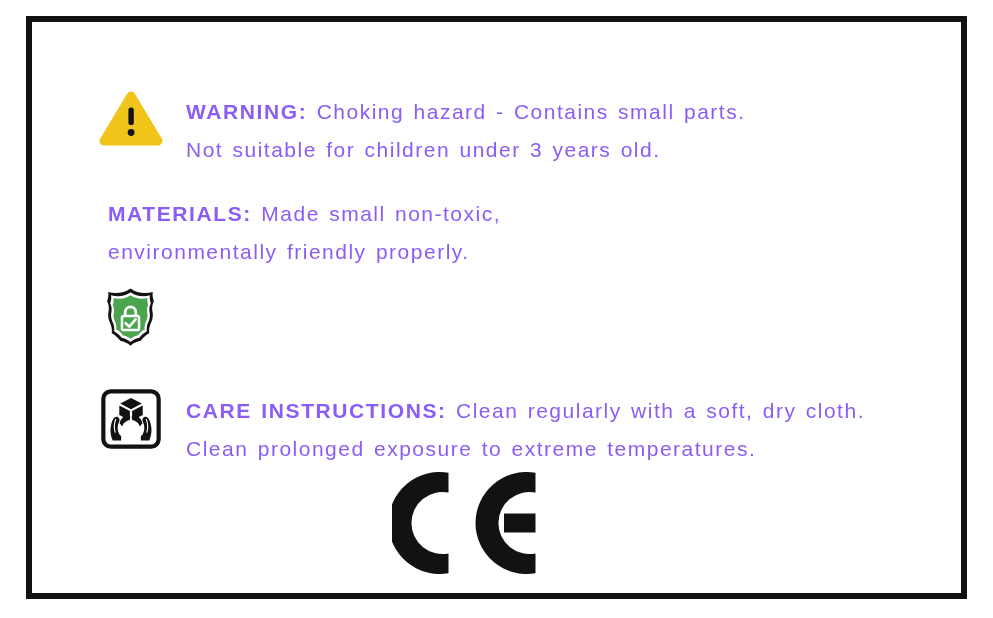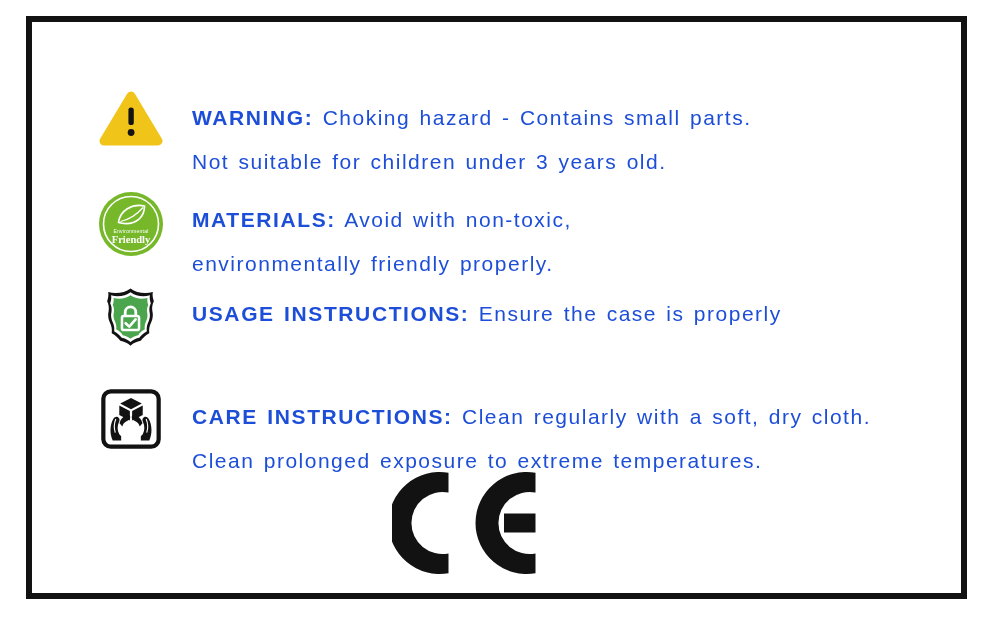--- a/index.html
+++ b/index.html
@@ -10,21 +10,21 @@
   .frame{
     position:absolute;left:26px;top:16px;width:941px;height:583px;
     box-sizing:border-box;border:6px solid #121212;background:#ffffff;
   }
   .row{
     position:absolute;left:98px;display:flex;align-items:flex-start;gap:13px;
   }
   .row .icon-box{width:65px;flex:0 0 65px;display:flex;justify-content:center;margin-top:2px;}
   .row .text-block{margin-top:0;}
   .row p{
-    margin:16px;white-space:nowrap;color:#1d4ed8;
+    margin:10px;white-space:nowrap;color:#8b5cf6;
     font-size:21px;line-height:28px;letter-spacing:1.5px;word-spacing:2px;
   }
   .row p b{font-weight:bold;letter-spacing:1.6px;}
   #row-warning{top:88px;}
   #row-materials{top:190px;}
   #row-usage{top:284px;}
   #row-care{top:387px;}
   .ce-wrap{position:absolute;left:392px;top:472px;width:144px;height:102px;}
 </style>
 </head>
@@ -40,32 +40,22 @@
       <circle cx="32.1" cy="42.5" r="3.4" fill="#141414"></circle>
     </svg>
   </div>
   <div class="text-block">
     <p><b>WARNING:</b> <span>Choking hazard - Contains small parts.</span></p>
     <p>Not suitable for children under 3 years old.</p>
   </div>
 </div>
 
 <div class="row" id="row-materials">
-  <div class="icon-box">
-    <svg width="64" height="64" viewBox="0 0 64 64" aria-hidden="true">
-      <circle cx="32" cy="32" r="32" fill="#76B82A"></circle>
-      <circle cx="32" cy="32" r="27.5" fill="none" stroke="#ffffff" stroke-width="1.6"></circle>
-      <path d="M19.5,30.5 C21,18.5 33,11.5 45.5,14 C45.5,25.5 37,31.5 27,31.6 C24.2,31.6 21.6,31.2 19.5,30.5 Z" fill="none" stroke="#ffffff" stroke-width="1.7"></path>
-      <path d="M21.5,29.5 C29,27.8 37.5,23 44,15.5" fill="none" stroke="#ffffff" stroke-width="1.2"></path>
-      <text x="32" y="40.5" text-anchor="middle" font-size="5.1" letter-spacing="0.2" font-family="Liberation Sans, sans-serif" fill="#ffffff">Environmental</text>
-      <text x="32" y="50.5" text-anchor="middle" font-size="10.5" font-weight="bold" font-family="Liberation Serif, serif" fill="#ffffff">Friendly</text>
-    </svg>
-  </div>
   <div class="text-block">
-    <p><b>MATERIALS:</b> <span>Avoid with non-toxic,</span></p>
+    <p><b>MATERIALS:</b> <span>Made small non-toxic,</span></p>
     <p>environmentally friendly properly.</p>
   </div>
 </div>
 
 <div class="row" id="row-usage">
   <div class="icon-box">
     <svg width="59" height="64" viewBox="0 0 58 63" aria-hidden="true">
       <defs>
         <path id="shieldPath" d="M29,2.5
           C33,5.5 38,7 43.5,7 C46,7 48.5,6.7 51,6
@@ -86,21 +76,20 @@
       </defs>
       <use href="#shieldPath" fill="#121212"></use>
       <use href="#shieldPath" fill="#ffffff" transform="translate(29 30.5) scale(0.87) translate(-29 -30.5)"></use>
       <use href="#shieldPath" fill="#4AA54D" transform="translate(29 30.5) scale(0.76) translate(-29 -30.5)"></use>
       <path d="M23.8,30 v-4.2 a5.2,5.2 0 0 1 10.4,0 V30" fill="none" stroke="#ffffff" stroke-width="2.7"></path>
       <rect x="20.6" y="29.5" width="16.8" height="13.8" rx="1.8" fill="none" stroke="#ffffff" stroke-width="2.5"></rect>
       <path d="M24.2,36.6 L27.8,40 L34,32.8" fill="none" stroke="#ffffff" stroke-width="2.6" stroke-linecap="round" stroke-linejoin="round"></path>
     </svg>
   </div>
   <div class="text-block">
-    <p><b>USAGE INSTRUCTIONS:</b> <span>Ensure the case is properly</span></p>
   </div>
 </div>
 
 <div class="row" id="row-care">
   <div class="icon-box">
     <svg width="60" height="60" viewBox="0 0 64 64" aria-hidden="true">
       <rect x="2.5" y="2.5" width="59" height="59" rx="8" fill="#ffffff" stroke="#121212" stroke-width="4.5"></rect>
 
       <polygon points="32,9.5 43.5,15.5 32,21.5 20.5,15.5" fill="#121212"></polygon>
       <polygon points="19.5,17.5 30.8,23.4 30.8,33.5 19.5,27.6" fill="#121212"></polygon>

